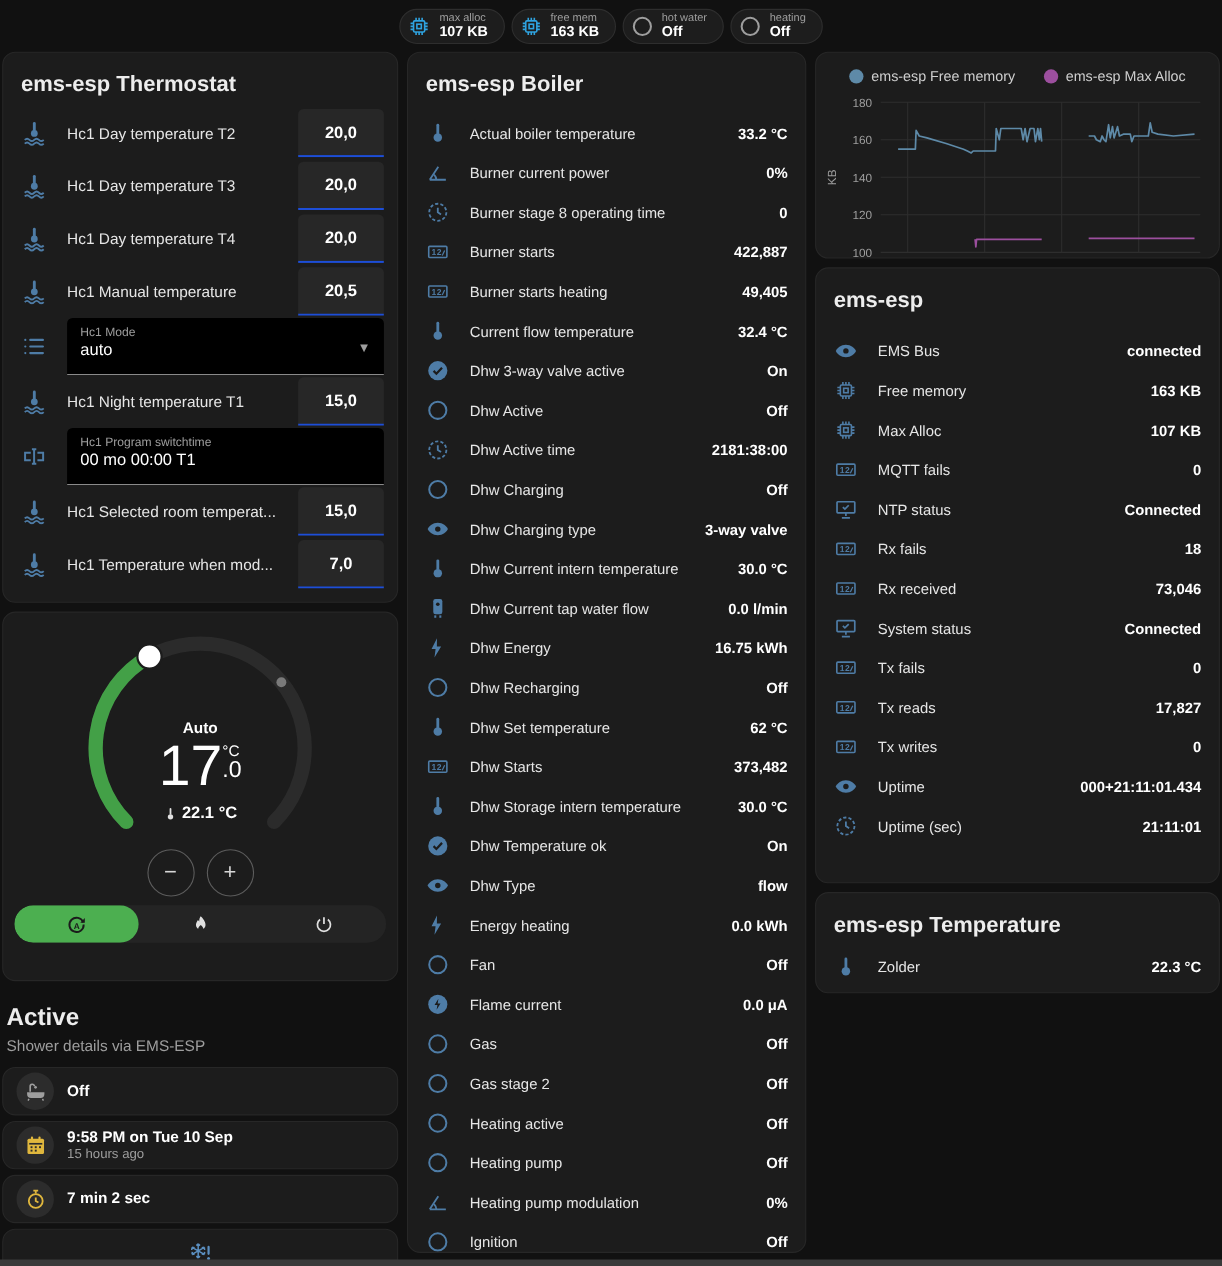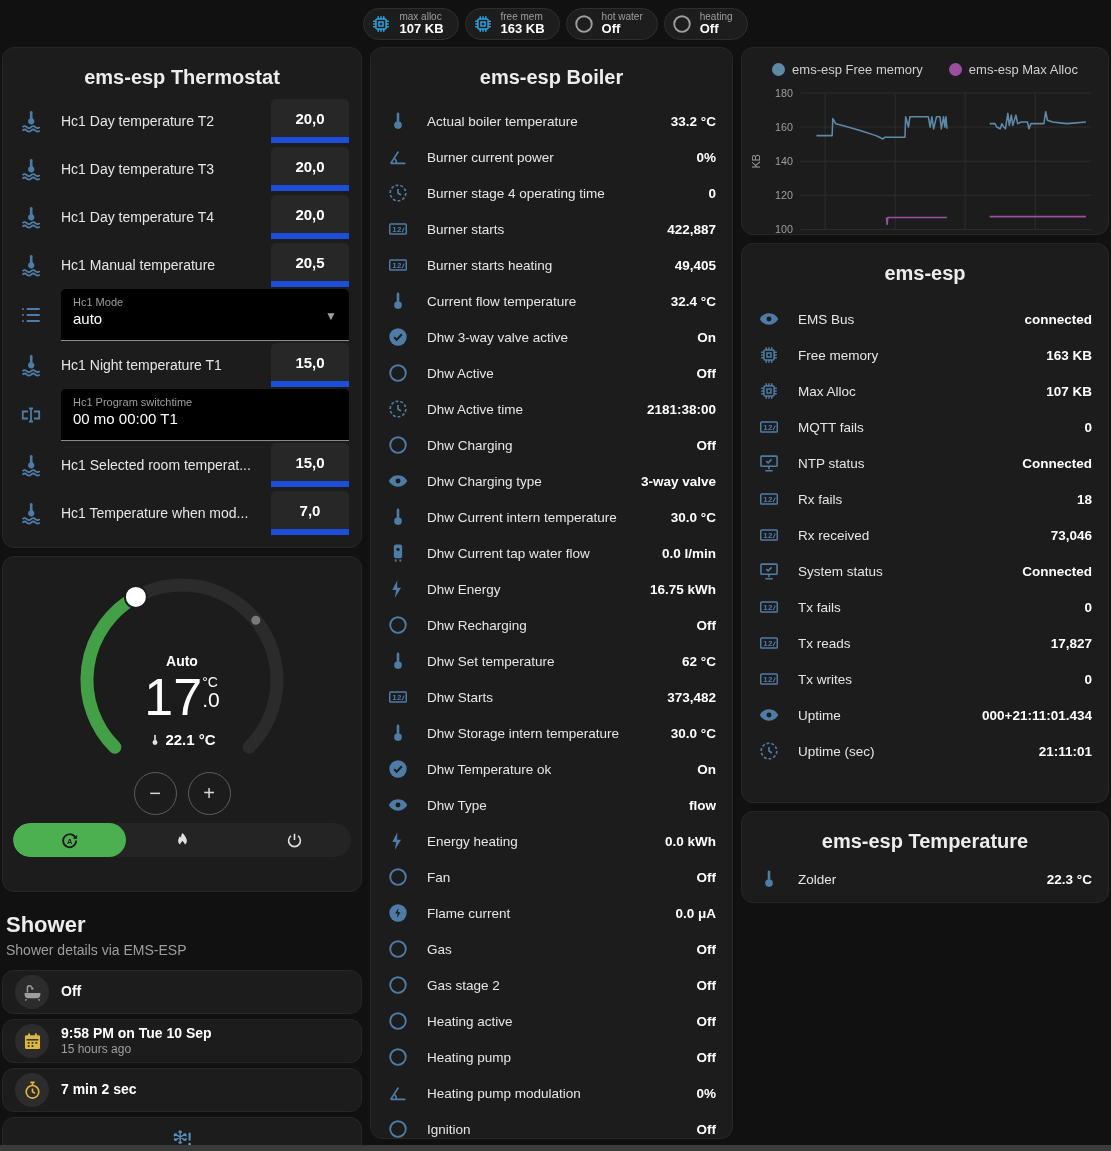--- a/index.html
+++ b/index.html
@@ -12,37 +12,37 @@
   .badge { display:inline-flex; align-items:center; background:#1d1d1d; border:1px solid #2e2e2e;
     border-radius:16px; padding:2px 14px 2px 6px; height:32px; cursor:default; }
   .badge .icon { width:22px; height:22px; margin-right:7px; }
   .badge-txt { display:flex; flex-direction:column; line-height:1.05; }
   .badge-label { font-size:10px; color:#9e9e9e; }
   .badge-value { font-size:13px; font-weight:bold; color:#fff; }
 
   
   .columns { display:grid; grid-template-columns:360px 363px 1fr; gap:8px; padding:0 2px; align-items:start; }
   .card { background:#1c1c1c; border:1px solid #272727; border-radius:12px; overflow:hidden; }
-  .card-title { font-size:20px; font-weight:bold; color:#ededed; padding:18px 16px 8px 16px;text-align:center; }
+  .card-title { font-size:20px; font-weight:bold; color:#ededed; padding:18px 16px 8px 16px; }
 
   .icon { display:inline-flex; }
   .icon svg { width:100%; height:100%; }
 
   
   .srow { display:flex; align-items:center; height:36px; padding:0 16px; cursor:pointer; }
   .srow .icon { width:22px; height:22px; color:#4e7ca6; flex:0 0 22px; }
   .srow-label { flex:1; font-size:13.5px; color:#e6e6e6; margin-left:18px; white-space:nowrap;
     overflow:hidden; text-overflow:ellipsis; }
   .srow-value { font-size:13.5px; font-weight:bold; color:#fff; white-space:nowrap; margin-left:8px; }
 
   
   .trow { display:flex; align-items:center; min-height:48px; padding:0 12px 0 16px; }
   .trow .icon { width:24px; height:24px; color:#4e7ca6; flex:0 0 24px; }
   .trow-label { flex:1; font-size:14px; margin-left:18px; white-space:nowrap; overflow:hidden; text-overflow:ellipsis; }
-  .num-box { width:78px; height:44px; background:#272727; border-bottom:6px solid #1d4ed8;
+  .num-box { width:78px; height:44px; background:#272727; border-bottom:2px solid #1d4ed8;
     border-radius:5px 5px 0 0; display:flex; align-items:center; justify-content:center;
     font-size:15px; font-weight:bold; color:#fff; cursor:text; }
   .field { flex:1; margin-left:18px; background:#000000; border-bottom:1px solid #8a8a8a;
     border-radius:5px 5px 0 0; padding:7px 12px 6px 12px; position:relative; cursor:pointer; min-height:52px; }
   .field-label { font-size:11px; color:#9e9e9e; }
   .field-value { font-size:15px; color:#fff; margin-top:2px; }
   .caret { position:absolute; right:12px; top:20px; color:#9e9e9e; font-size:12px; }
 
   
   .hc1-head { display:flex; align-items:center; padding:14px 10px 0 16px; }
@@ -352,21 +352,21 @@
               <span class="icon">
                 <svg viewBox="0 0 24 24" fill="none" stroke="currentColor" stroke-width="2">
                   <path d="M12 3.5v8"></path>
                   <path d="M7.5 6.2a7.5 7.5 0 1 0 9 0"></path>
                 </svg>
               </span>
             </div>
           </div>
       </div>
 
-      <div class="section-title">Shower</div>
+      <div class="section-title">Active</div>
       <div class="section-sub">Shower details via EMS-ESP</div>
       <div id="shower-items">
           <div class="tile">
             <span class="tile-iconwrap">
               <span class="icon" style="color:#9e9e9e">
                 <svg viewBox="0 0 24 24" fill="currentColor">
                   <path d="M3 12.5h18v1.8a4.2 4.2 0 0 1-4.2 4.2H7.2A4.2 4.2 0 0 1 3 14.3z"></path>
                   <path d="M5 19.5l-1 1.8M19 19.5l1 1.8" stroke="currentColor" stroke-width="1.5"></path>
                   <path d="M6.2 12V6.8a2.3 2.3 0 0 1 4.6-.5" fill="none" stroke="currentColor" stroke-width="1.7"></path>
                   <circle cx="11.8" cy="7.4" r="1.4"></circle>
@@ -453,21 +453,21 @@
               <span class="srow-label">Burner current power</span>
               <span class="srow-value">0%</span>
             </div>
             <div class="srow">
               <span class="icon">
                 <svg viewBox="0 0 24 24" fill="none" stroke="currentColor" stroke-width="1.8">
                   <circle cx="12" cy="12" r="8.5" stroke-dasharray="3.2 2.1"></circle>
                   <path d="M12 7.5V12l3.2 2.2"></path>
                 </svg>
               </span>
-              <span class="srow-label">Burner stage 4 operating time</span>
+              <span class="srow-label">Burner stage 8 operating time</span>
               <span class="srow-value">0</span>
             </div>
             <div class="srow">
               <span class="icon">
                 <svg viewBox="0 0 24 24">
                   <rect x="3" y="6.5" width="18" height="11" rx="1" fill="none" stroke="currentColor" stroke-width="1.6"></rect>
                   <text x="5.8" y="15.4" font-size="8.5" font-weight="bold" fill="currentColor">1</text>
                   <text x="11" y="15.4" font-size="8.5" font-weight="bold" fill="currentColor">2</text>
                   <path d="M16.4 15.5l2.4-5" stroke="currentColor" stroke-width="1.2"></path>
                 </svg>

